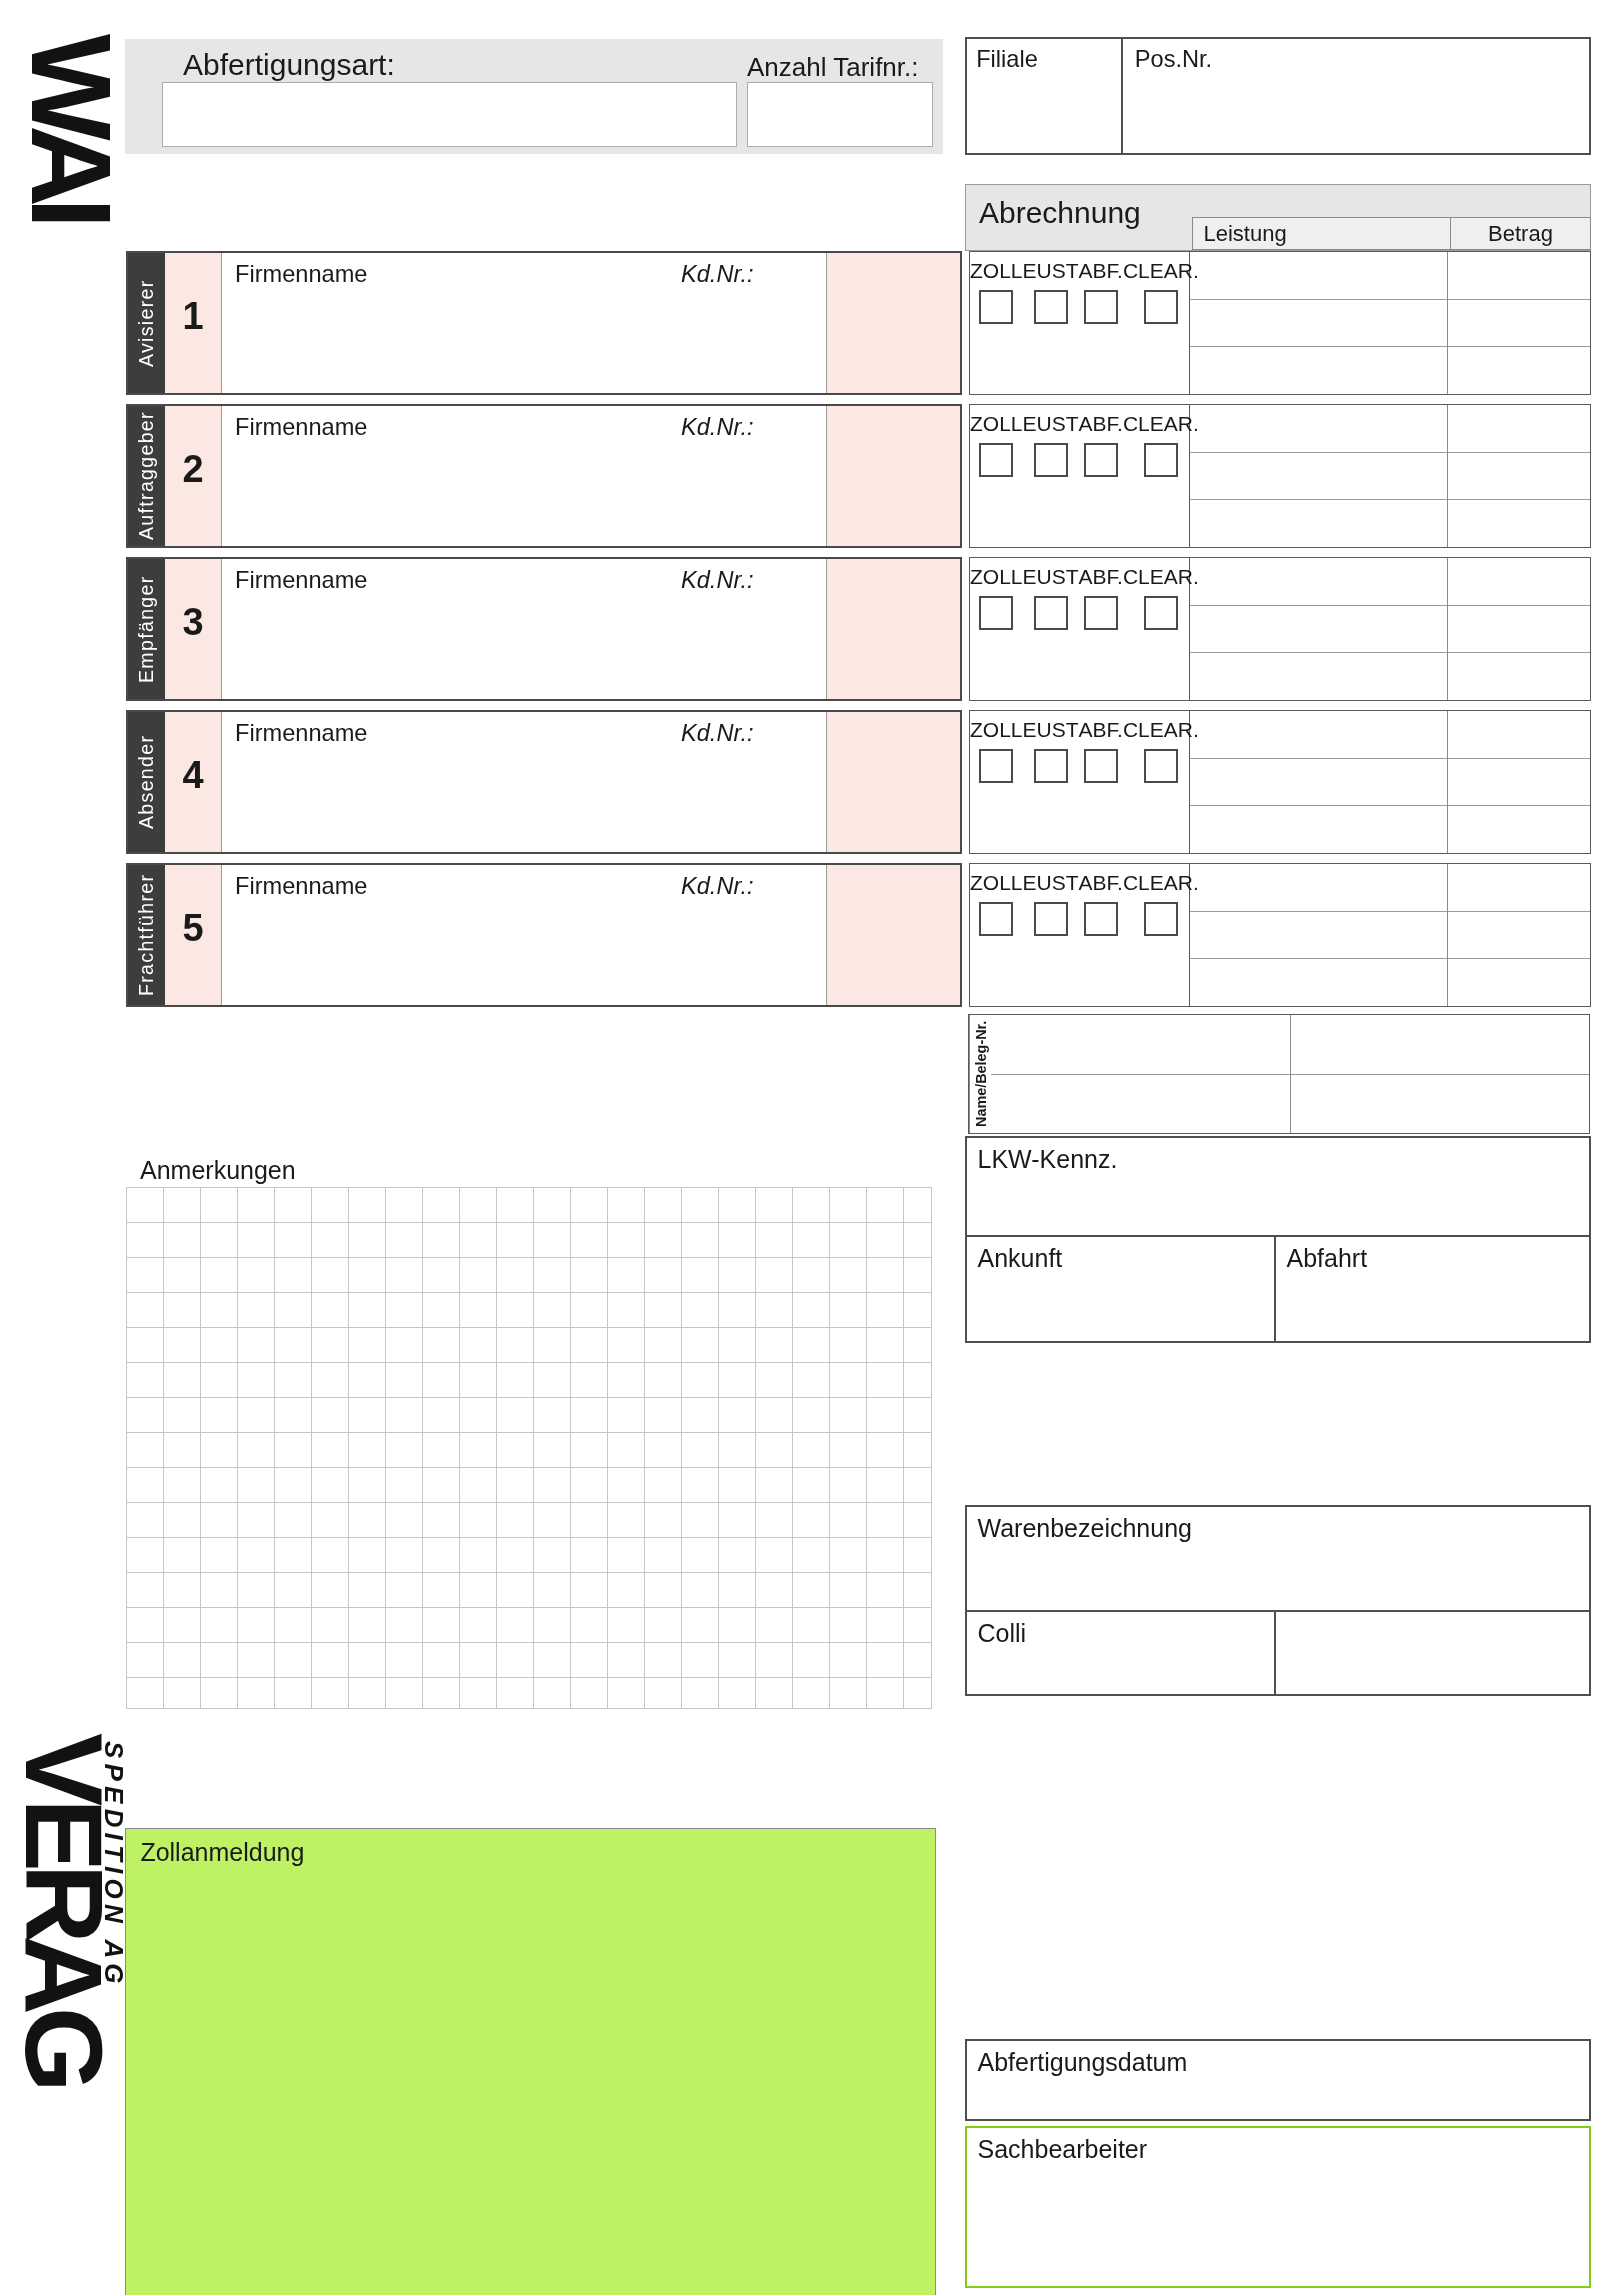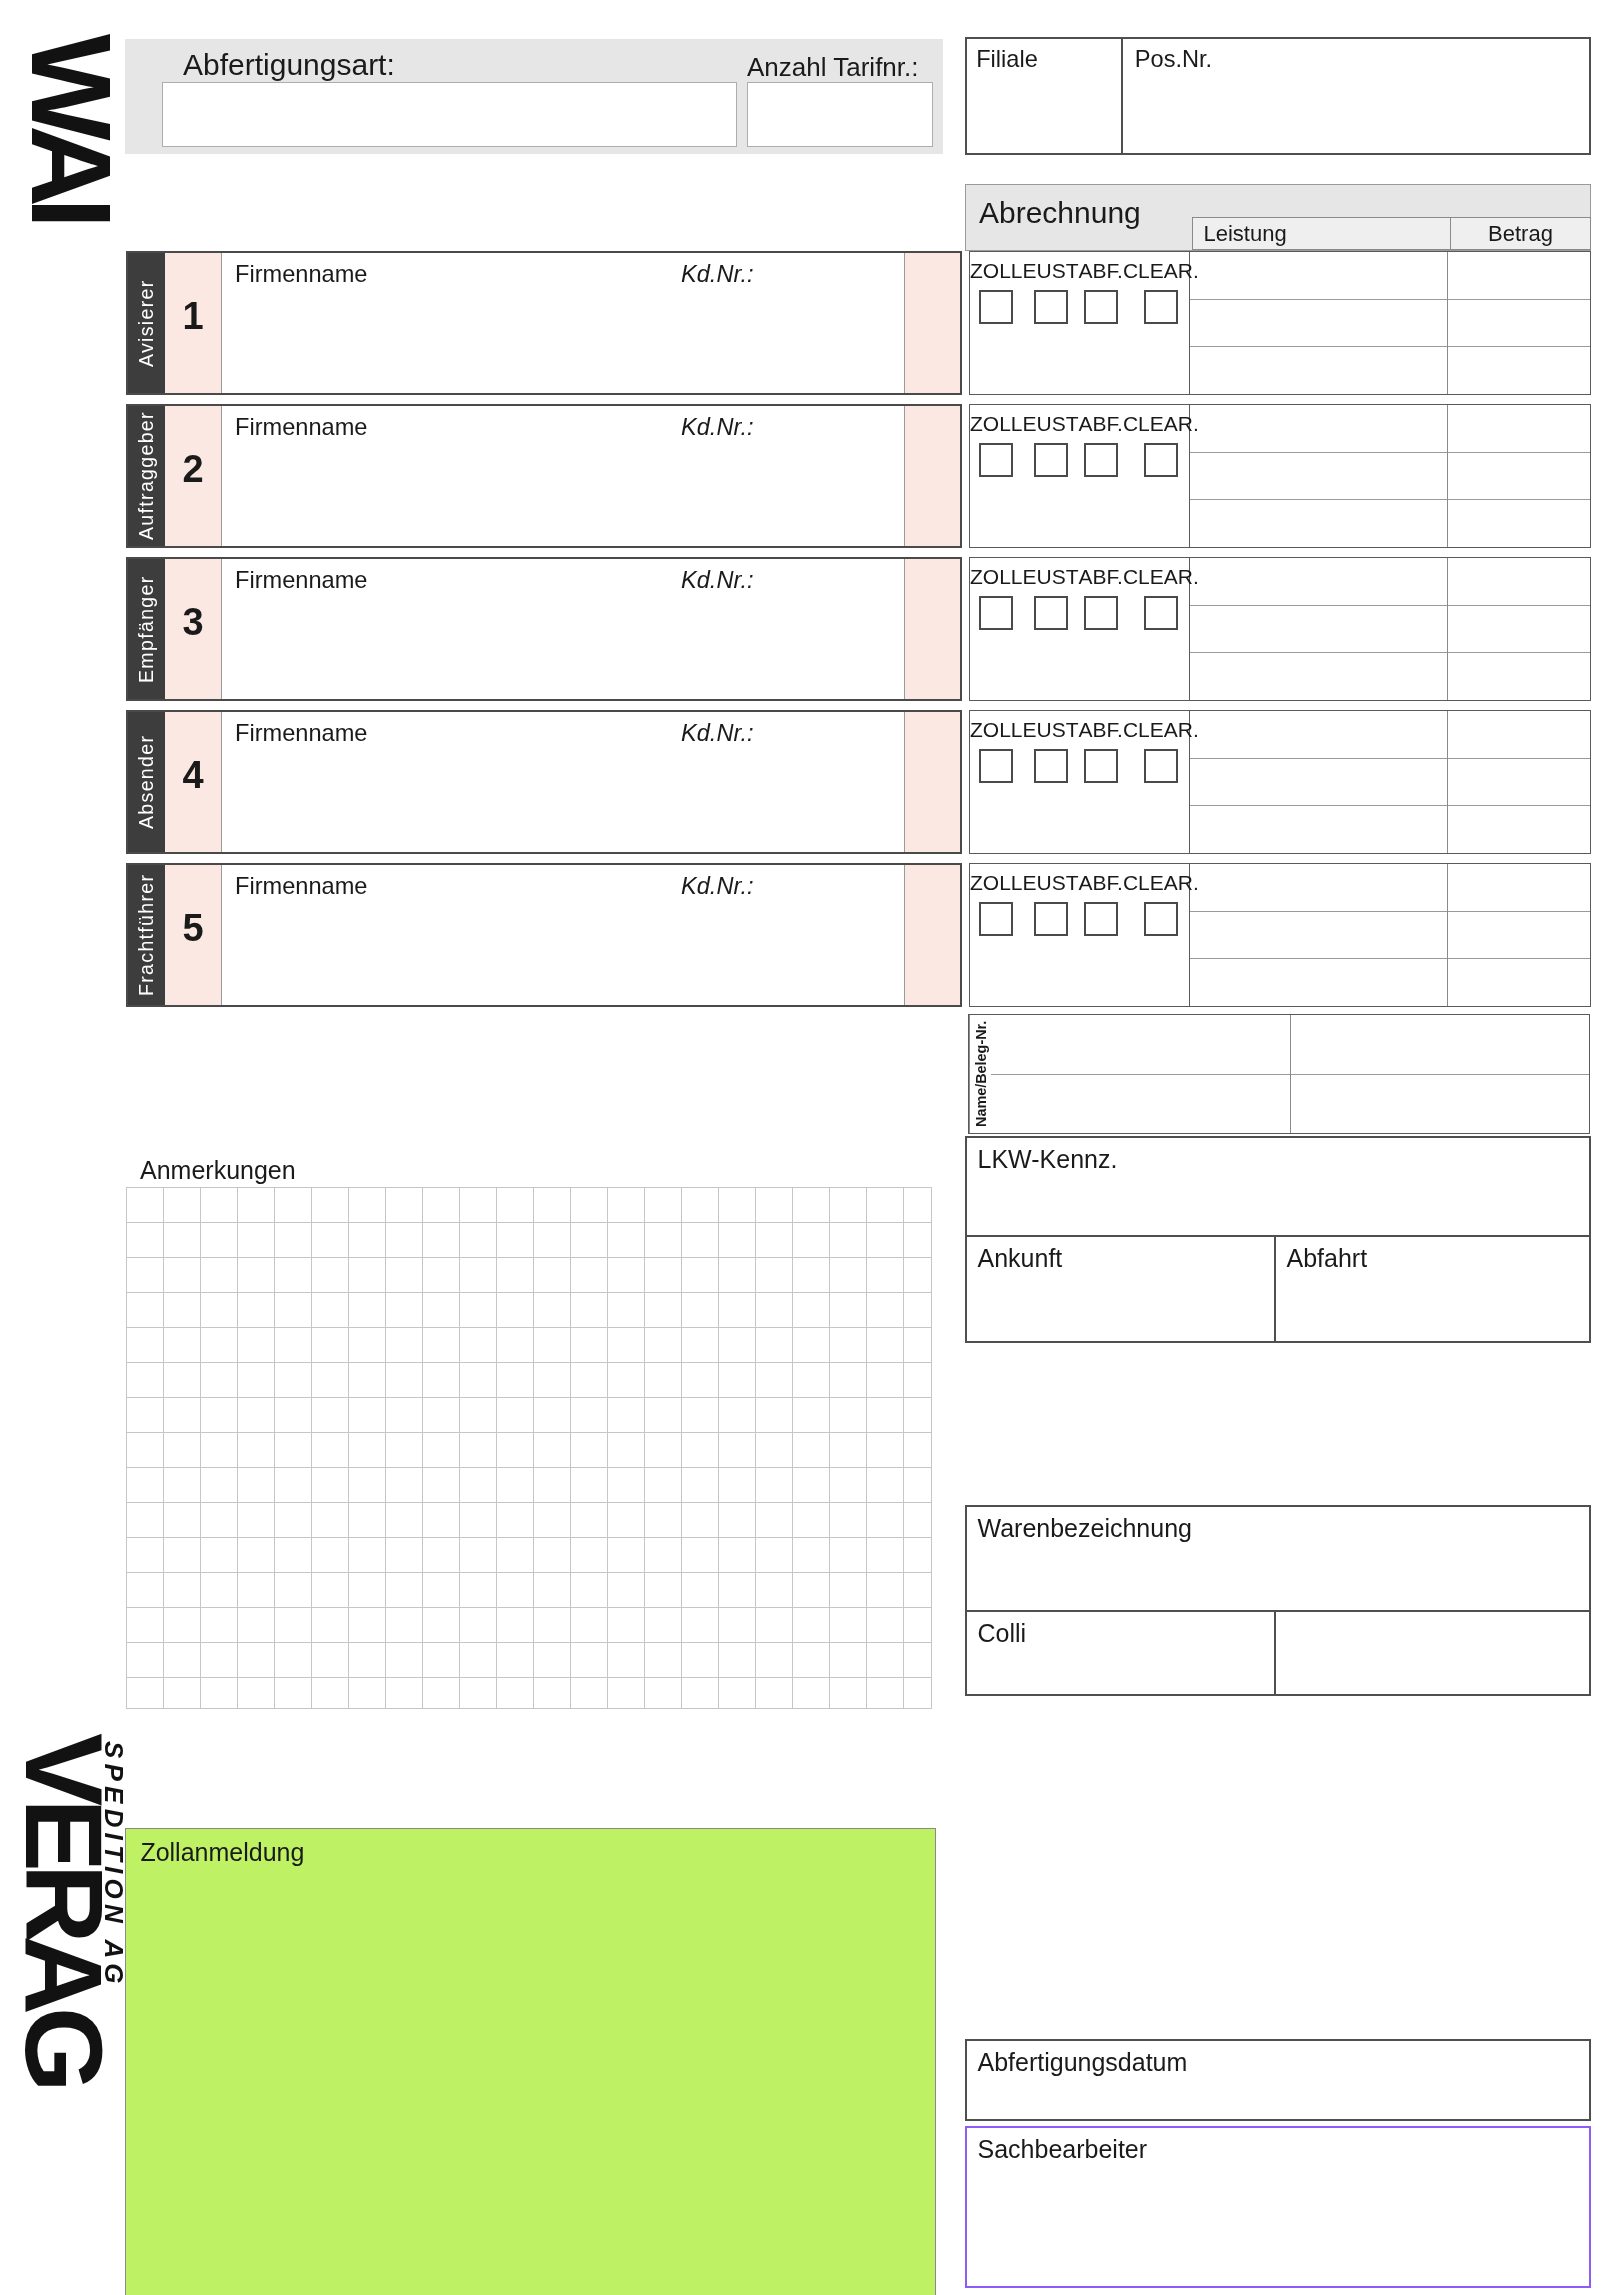--- a/index.html
+++ b/index.html
@@ -34,21 +34,21 @@
   .lb-head.betrag { left:484px; width:141px; justify-content:center; }
 
   
   .party-row { position:absolute; left:126px; width:1464px; height:144px; }
   .row-main { position:absolute; left:0; top:0; width:836px; height:100%; background:#fbe8e3; border:2px solid #4a4a4a; }
   .role-bar { position:absolute; left:0; top:0; width:37px; height:100%; background:#3d3d3d; color:#ffffff;
               display:flex; align-items:center; justify-content:center;
               writing-mode:vertical-rl; transform:rotate(180deg); font-size:19.6px; letter-spacing:1.3px; }
   .num-stripe { position:absolute; left:37px; top:0; width:56px; height:100%;
               display:flex; justify-content:center; padding-top:42px; font-size:38px; font-weight:bold; }
-  .firm-area { position:absolute; left:93px; top:0; width:684px; height:100%; background:#fff;
+  .firm-area { position:absolute; left:93px; top:0; width:606px; height:100%; background:#fff;
               border-left:1.3px solid #9a9a9a; border-right:1.3px solid #9a9a9a; }
   .firm-label { position:absolute; left:13px; top:7.9px; font-size:23.6px; }
   .kdnr-label { position:absolute; left:459px; top:7.9px; font-size:23.6px;font-style:italic; }
 
   .row-right { position:absolute; left:843px; top:0; width:622px; height:100%; border:1.3px solid #5a5a5a; background:#fff; display:flex; }
   .cb-panel { width:220px; border-right:1.3px solid #5a5a5a; display:flex; padding-top:6.5px; }
   .cb-col { flex:1; display:flex; flex-direction:column; align-items:center; gap:7.9px; }
   .cb-label { font-size:21px; }
   .cb-box { width:34px; height:34px; border:2px solid #4a4a4a; background:#fff; }
   .l-col { width:258px; border-right:1.3px solid #8a8a8a; display:flex; flex-direction:column; }
@@ -86,21 +86,21 @@
 
   .ware-block { position:absolute; left:965px; top:1505px; width:626px; height:191px; border:2px solid #4f4f4f; background:#fff; display:flex; flex-direction:column; }
   .ware-top { flex:0 0 105px; border-bottom:2px solid #4f4f4f; padding:6.5px 10.5px; }
   .ware-row { flex:1; display:flex; }
   .ware-colli { width:309px; border-right:2px solid #4f4f4f; padding:6.5px 10.5px; }
   .ware-gewicht { flex:1; padding:6.5px 10.5px; }
 
   .zoll-block { position:absolute; left:125px; top:1828px; width:811px; height:564px; border:1.3px solid #8a8a8a; padding:9.2px 14.4px; font-size:25px; background:#bef264; }
 
   .abfdatum-block { position:absolute; left:965px; top:2039px; width:626px; height:82px; border:2px solid #4f4f4f; padding:6.5px 10.5px; background:#fff; }
-  .sach-block { position:absolute; left:965px; top:2126px; width:626px; height:162px; border:2px solid #8b5cf6; padding:6.5px 10.5px; background:#fff; }
+  .sach-block { position:absolute; left:965px; top:2126px; width:626px; height:162px; border:2px solid #84cc16; padding:6.5px 10.5px; background:#fff; }
 </style>
 </head>
 <body>
 
 <div id="page">
 
   <div class="wai-logo">WAI</div>
   <div class="verag-logo">VERAG</div>
   <div class="verag-sub">SPEDITION AG</div>
 

